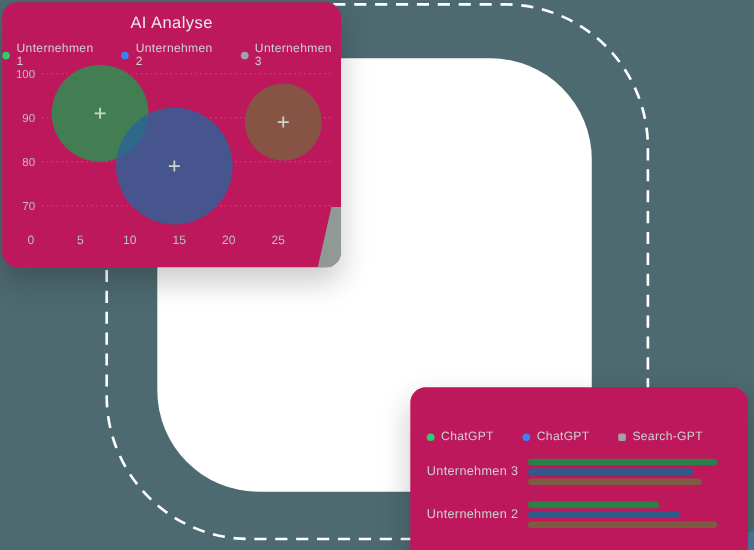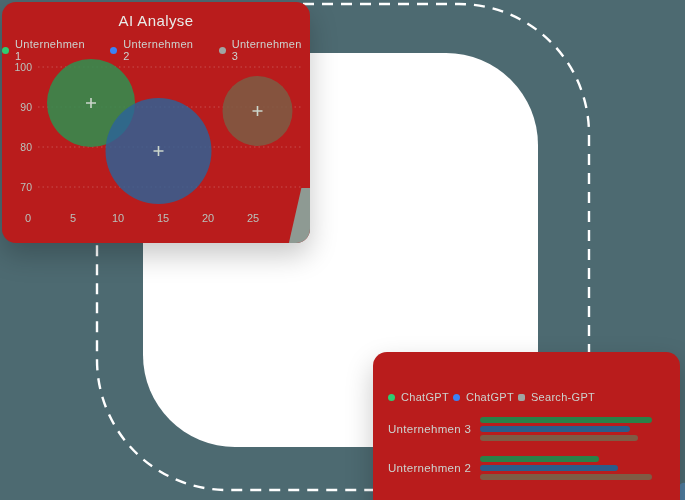--- a/index.html
+++ b/index.html
@@ -7,36 +7,36 @@
     width:685px;height:500px;overflow:hidden;position:relative;
     background:#4d6a71;
     font-family:"Liberation Sans", sans-serif;
   }
   .white-panel{
     position:absolute;left:143px;top:53px;width:395px;height:394px;
     background:#ffffff;border-radius:92px;
   }
   .dashed-svg{position:absolute;left:0;top:0;width:685px;height:500px;}
   .card{
-    position:absolute;background:#b91c1c;border-radius:14px;
+    position:absolute;background:#be185d;border-radius:14px;
     box-shadow:0 12px 28px rgba(0,0,0,0.22);overflow:hidden;
   }
   .card-ai{left:2px;top:2px;width:308px;height:241px;z-index:5;}
   .card-comp{left:373px;top:352px;width:307px;height:168px;z-index:5;}
   .card-title{
     color:#e9ece9;font-size:15px;letter-spacing:.4px;font-weight:400;
   }
   .card-ai .card-title{position:absolute;left:0;top:10px;width:100%;text-align:center;}
   .card-comp .card-title{position:absolute;left:15px;top:10px;}
   .legend-row{
     position:absolute;display:flex;align-items:flex-end;
     color:#ccd3cf;font-size:11px;letter-spacing:.3px;
   }
   .card-ai .legend-row{left:0;top:36px;width:100%;justify-content:center;gap:17px;}
-  .card-comp .legend-row{left:15px;top:39px;gap:4px;}
+  .card-comp .legend-row{left:15px;top:39px;gap:26px;}
   .legend-item{display:flex;align-items:center;gap:6px;}
   .legend-marker{width:7px;height:7px;border-radius:50%;flex:0 0 auto;}
   .legend-marker.square{border-radius:2px;}
   .chart-svg{position:absolute;left:0;top:52px;}
   .fold-corner{
     position:absolute;right:0;bottom:0;width:24px;height:55px;
     background:#8e9a93;
     clip-path:polygon(64% 0,100% 0,100% 100%,12% 100%);
   }
   .bar-group{position:absolute;left:15px;right:10px;height:30px;}

